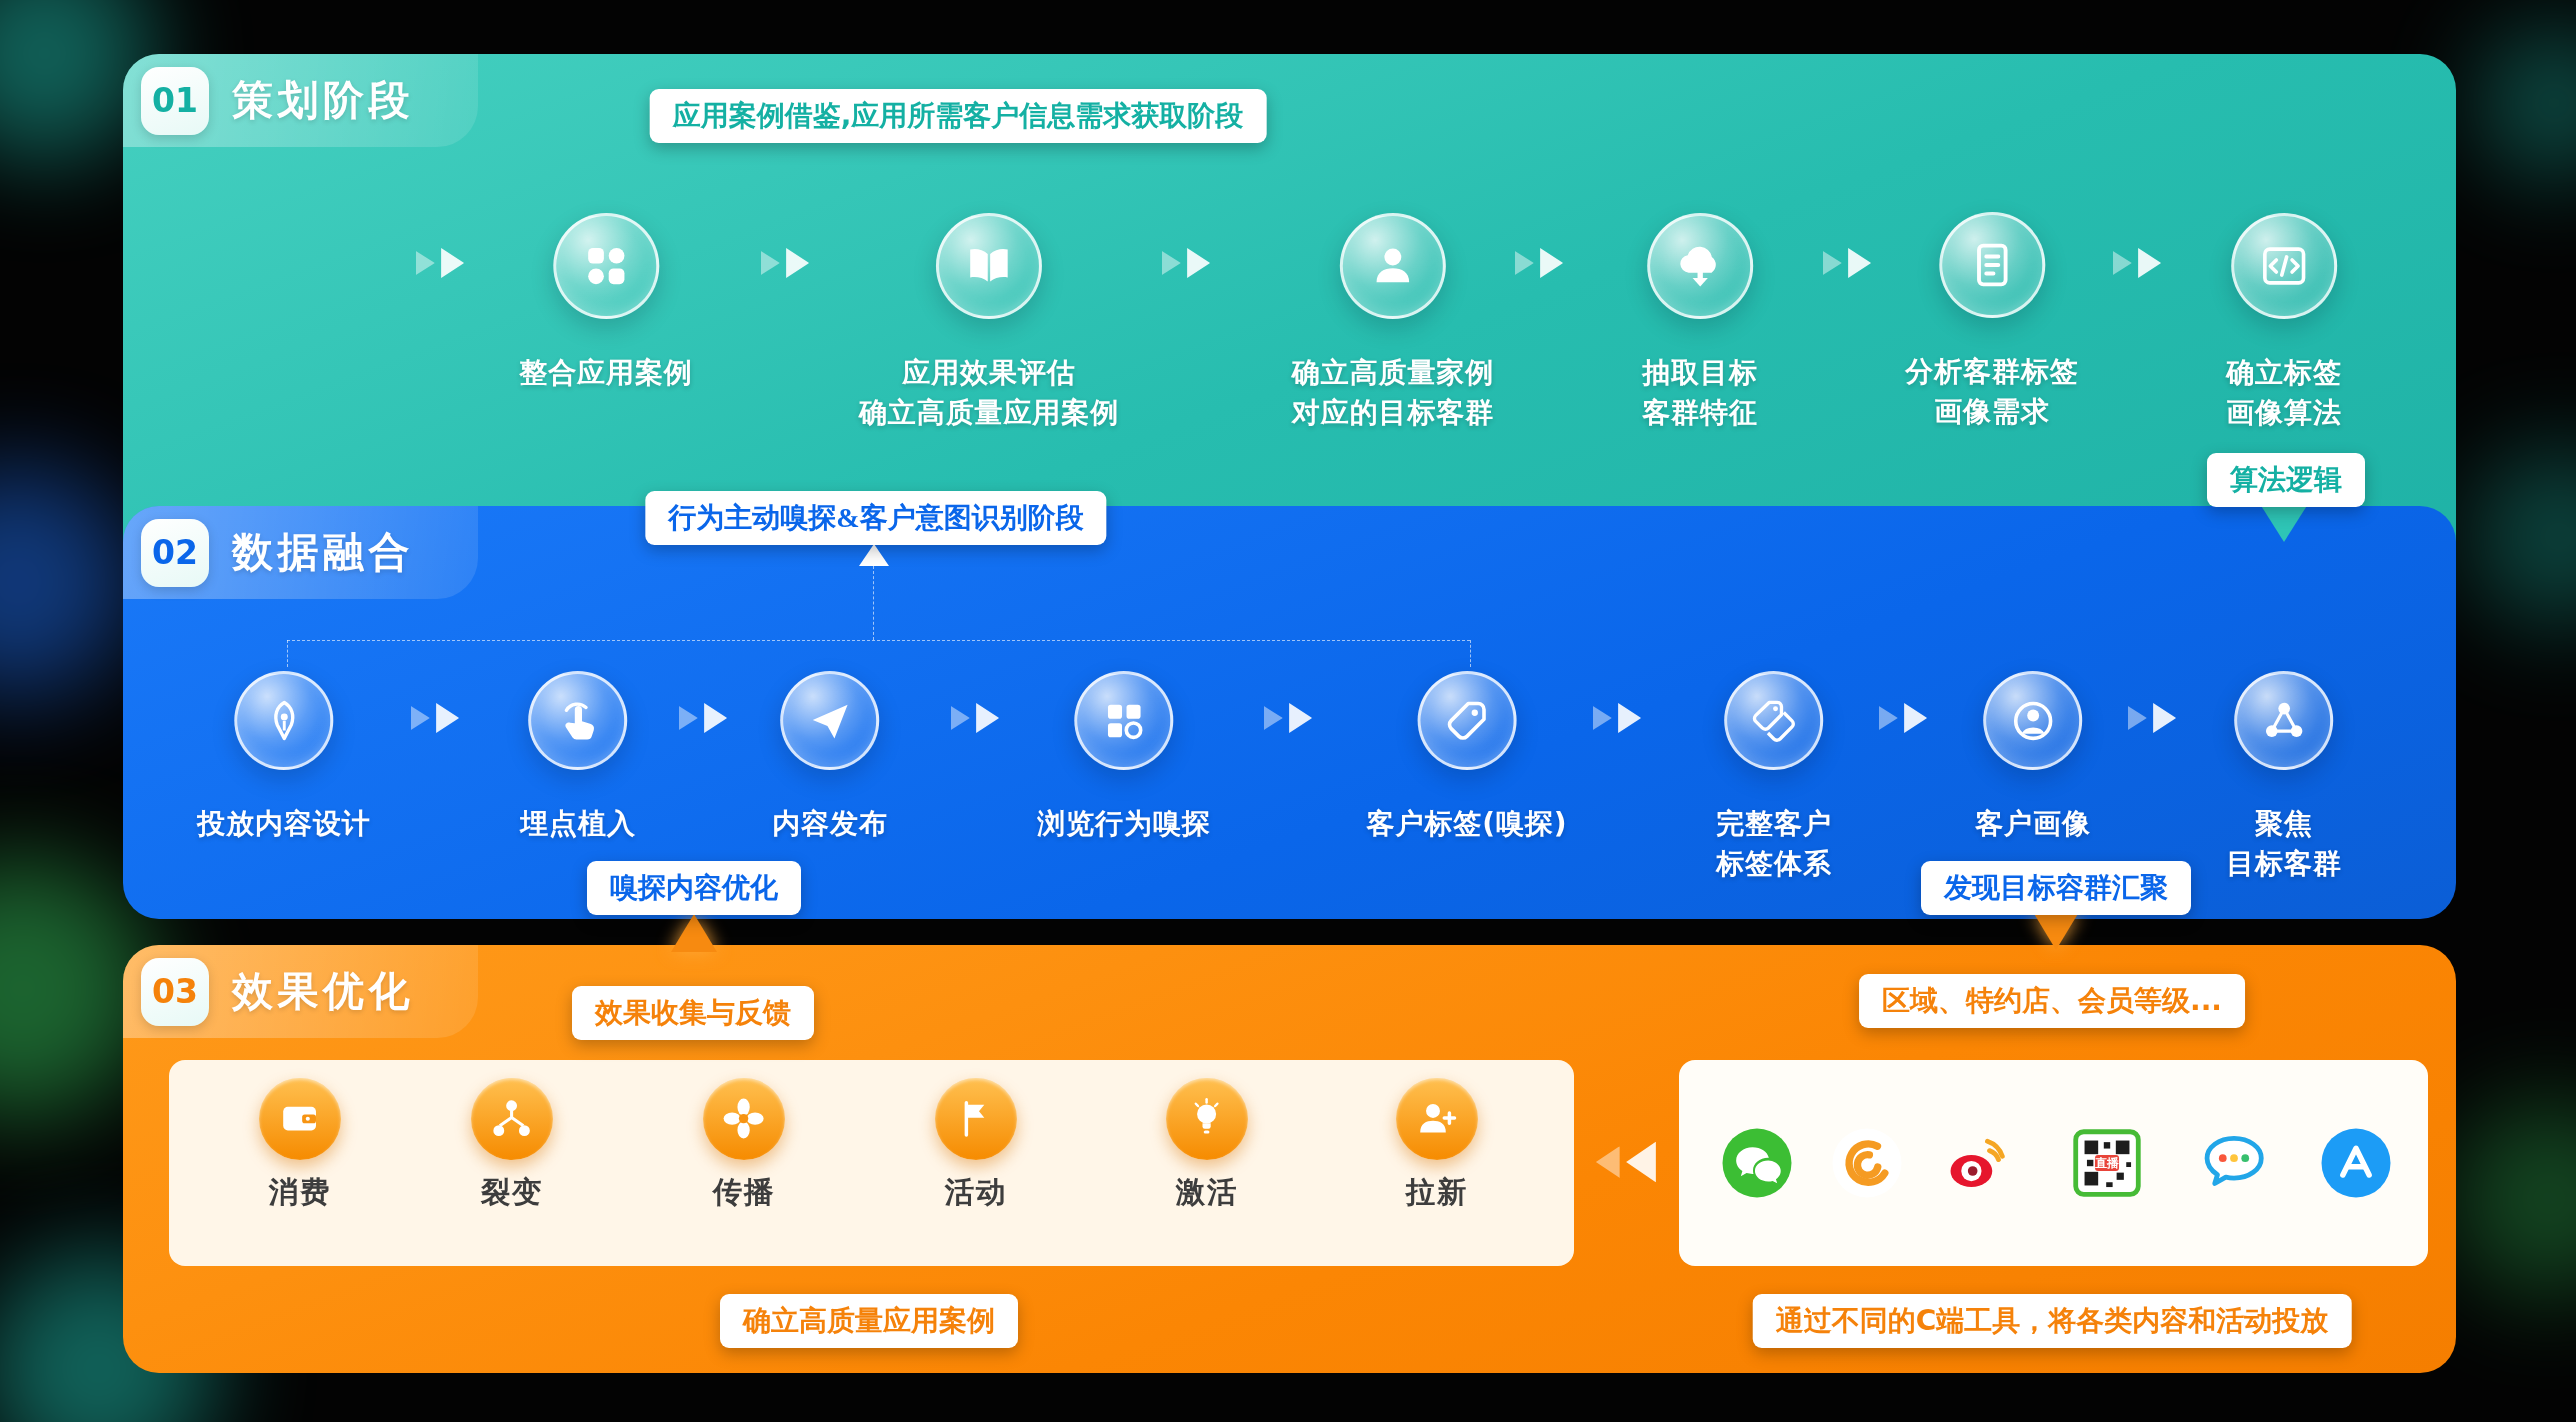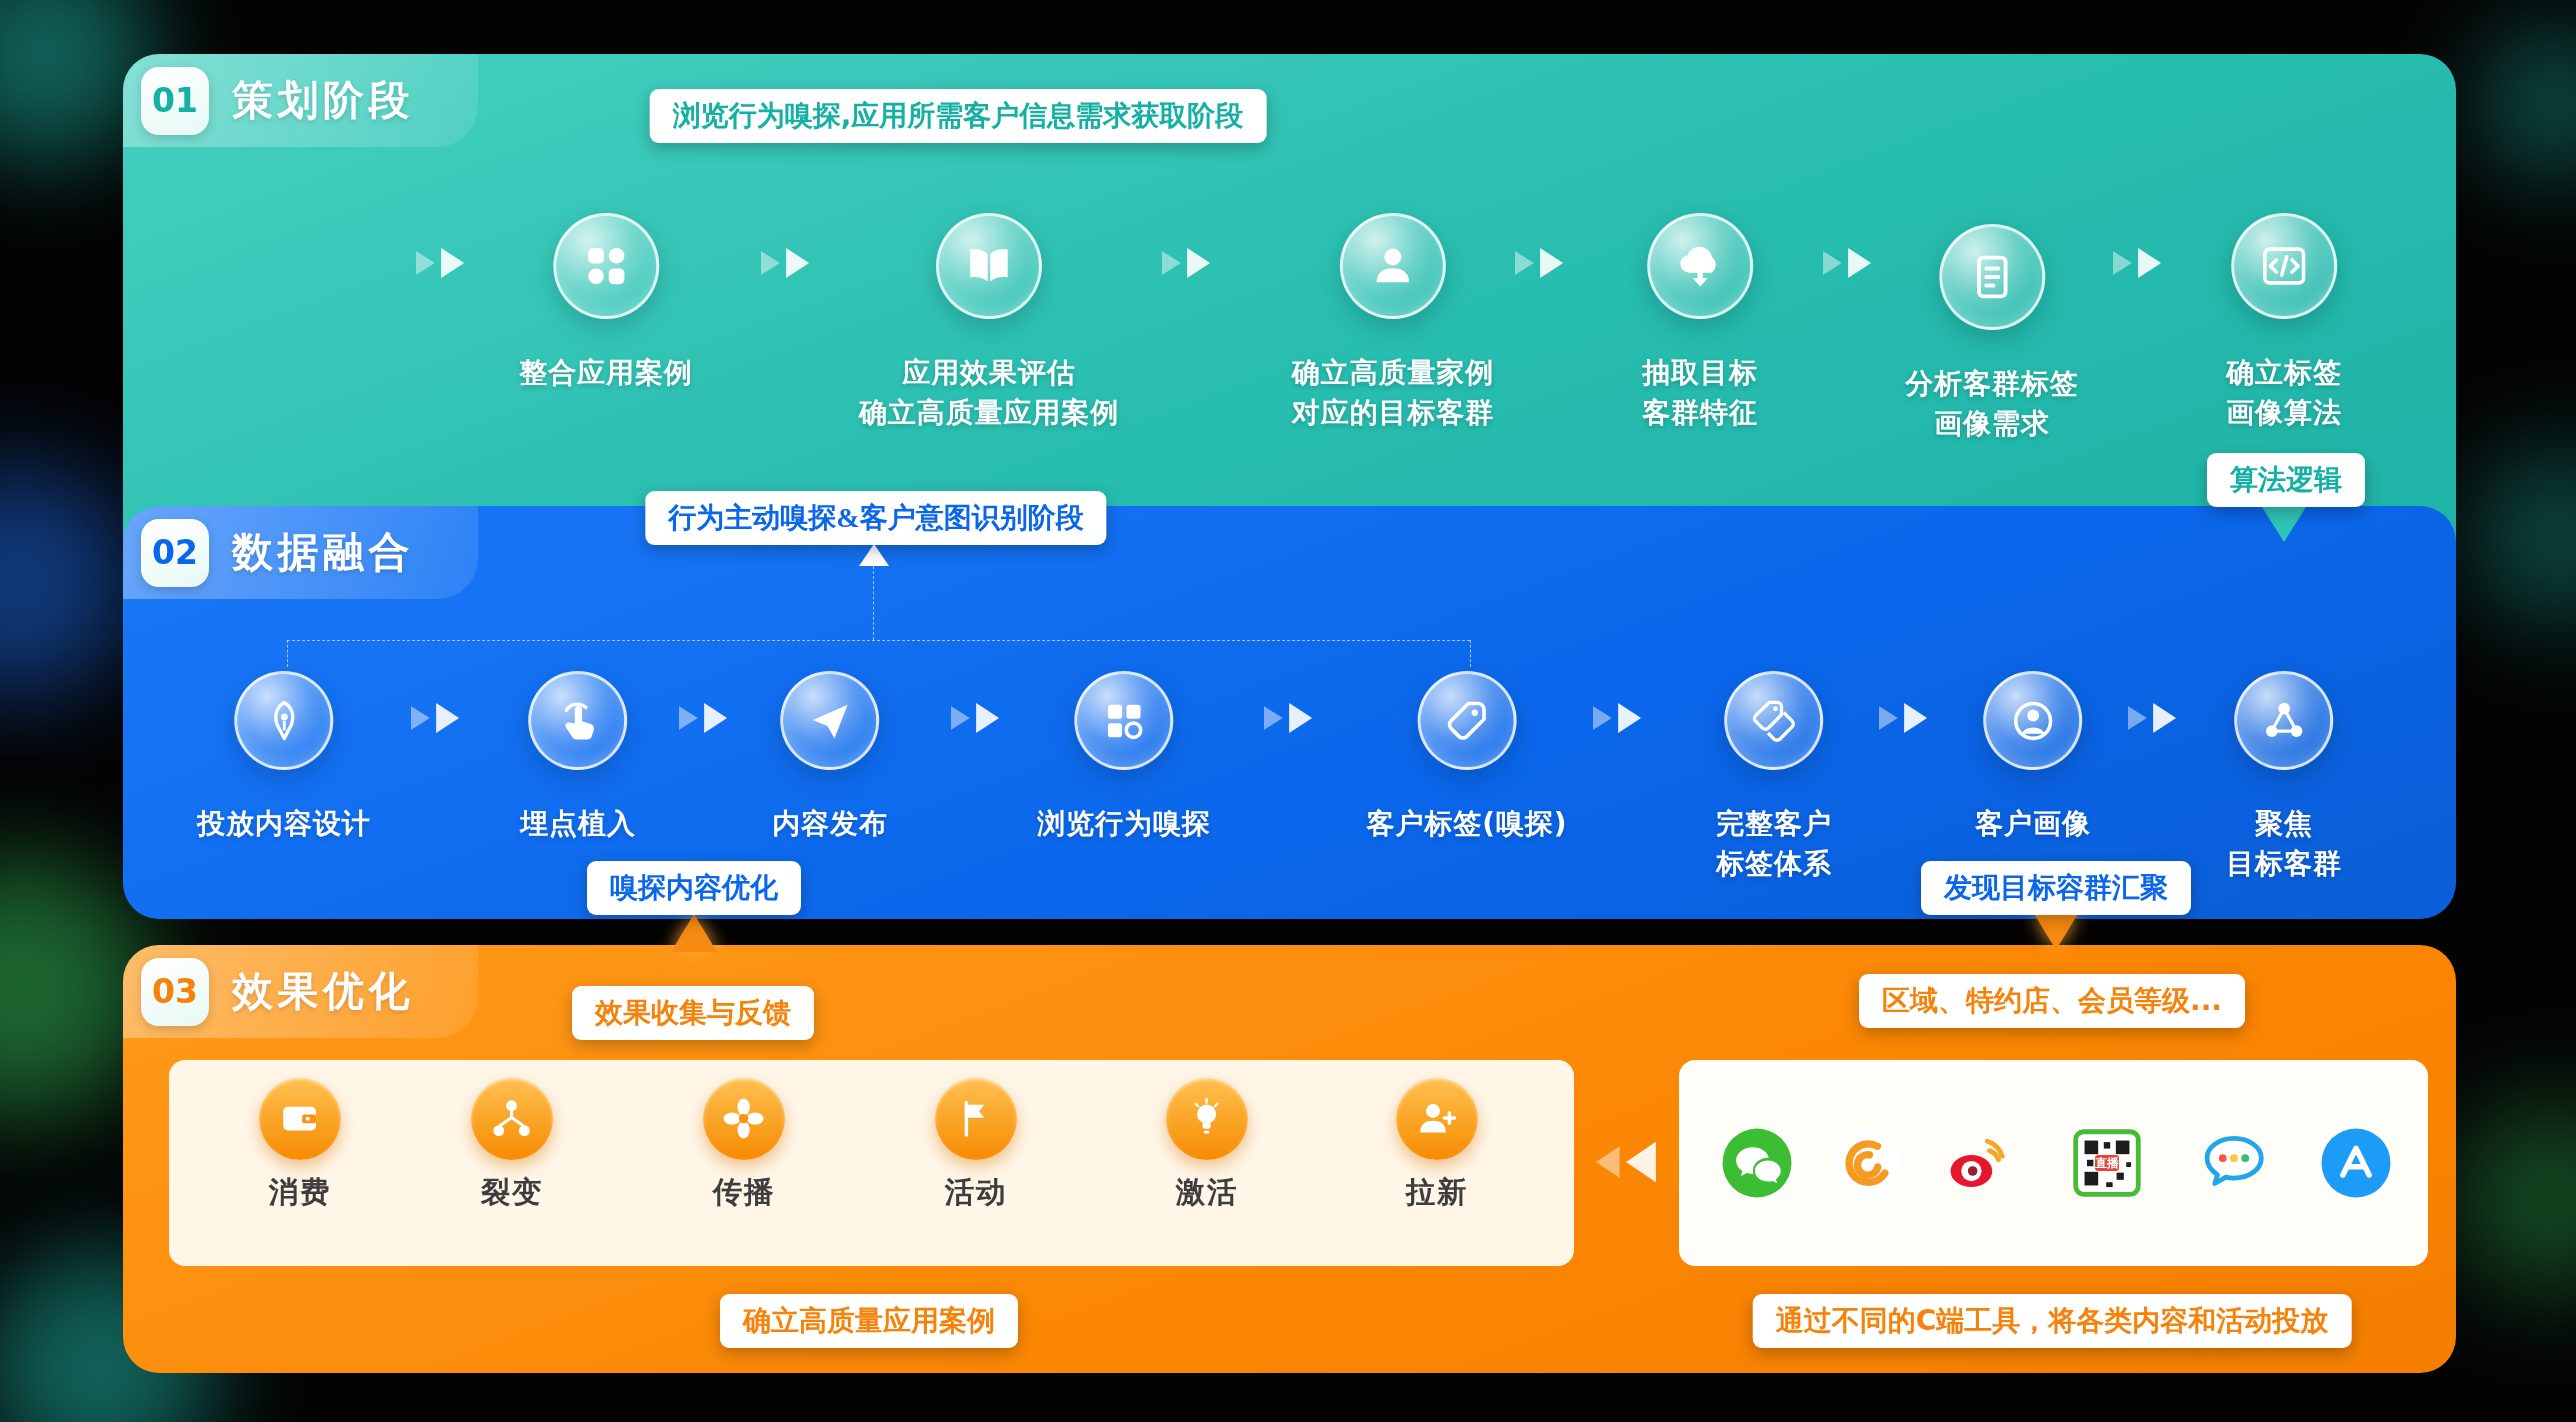--- a/index.html
+++ b/index.html
@@ -151,21 +151,21 @@
               <g fill="currentColor">
                 <path d="M14.5 29.5 a7.3 7.3 0 0 1 -0.8 -14.5 A10.3 10.3 0 0 1 33.6 16.6 A7.8 7.8 0 0 1 33.4 29.5 Z"></path>
                 <rect x="21.8" y="27" width="4.4" height="7.5"></rect>
                 <path d="M24 41 l-6.3 -7 h12.6 Z"></path>
               </g>
             </svg>
           </div>
           <div class="slabel">抽取目标
 客群特征</div>
         </div>
-        <div class="step" style="left: 1869px; top: 170px;">
+        <div class="step" style="left: 1869px; top: 158px;">
           <div class="orb" style="width:100px;height:100px">
             <svg viewBox="0 0 48 48" xmlns="http://www.w3.org/2000/svg">
               <g fill="none" stroke="currentColor" stroke-width="3.2" stroke-linecap="round">
                 <rect x="13" y="8" width="22" height="32" rx="3.5"></rect>
                 <path d="M19 17 h10 M19 24 h10 M19 31 h6"></path>
               </g>
             </svg>
           </div>
           <div class="slabel">分析客群标签
 画像需求</div>
@@ -478,21 +478,21 @@
             <path d="M19 26.3 h10"></path>
           </g>
         </svg></div>
     </div>
 
   <div class="dash-h"></div>
   <div class="dash-stub ds1"></div>
   <div class="dash-stub ds2"></div>
   <div class="dash-v"></div>
 
-  <div class="chip accent-teal banner1">浏览行为嗅探,应用所需客户信息需求获取阶段</div>
+  <div class="chip accent-teal banner1">应用案例借鉴,应用所需客户信息需求获取阶段</div>
   <div class="chip accent-teal chip-algo">算法逻辑</div>
   <div class="chip accent-blue banner2">行为主动嗅探&amp;客户意图识别阶段</div>
   <div class="chip accent-blue chip-sniff">嗅探内容优化</div>
   <div class="chip accent-blue chip-gather">发现目标容群汇聚</div>
   <div class="chip accent-orange chip-feedback">效果收集与反馈</div>
   <div class="chip accent-orange chip-region">区域、特约店、会员等级...</div>
   <div class="chip accent-orange chip-support">确立高质量应用案例</div>
   <div class="chip accent-orange chip-tools">通过不同的C端工具，将各类内容和活动投放</div>
 
   <div class="tri tri-teal-down"></div>

